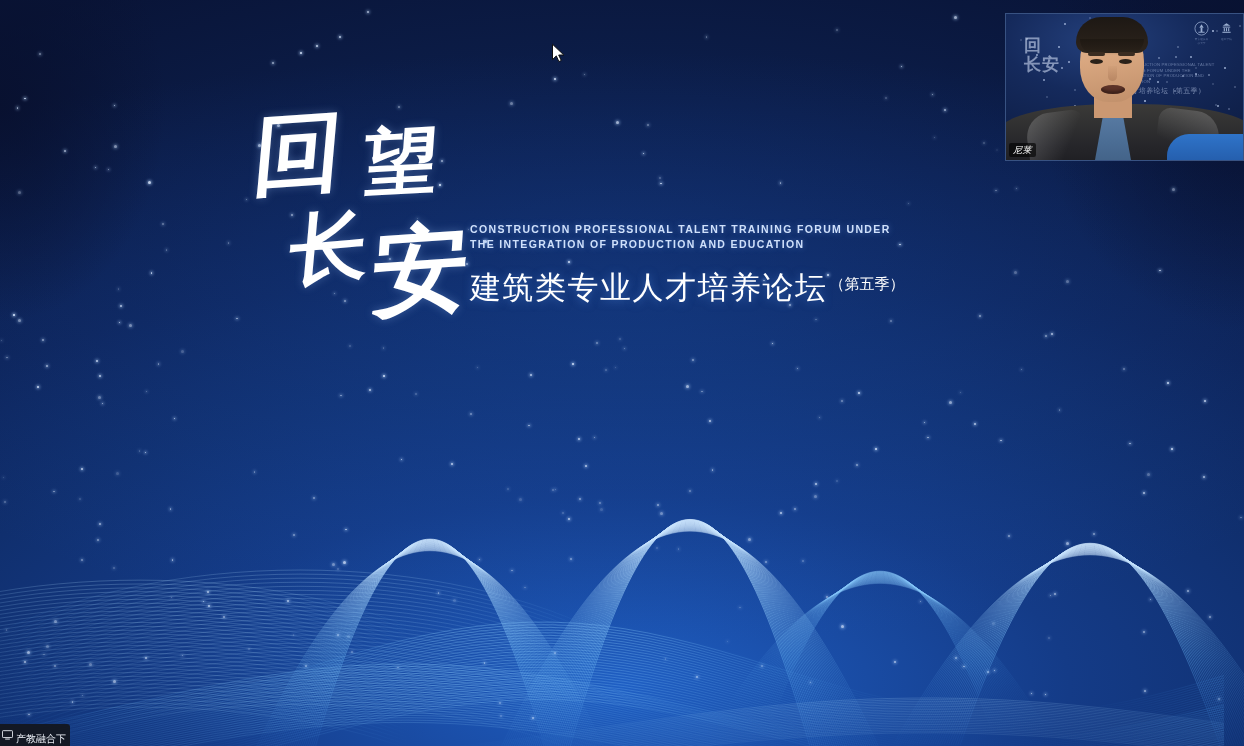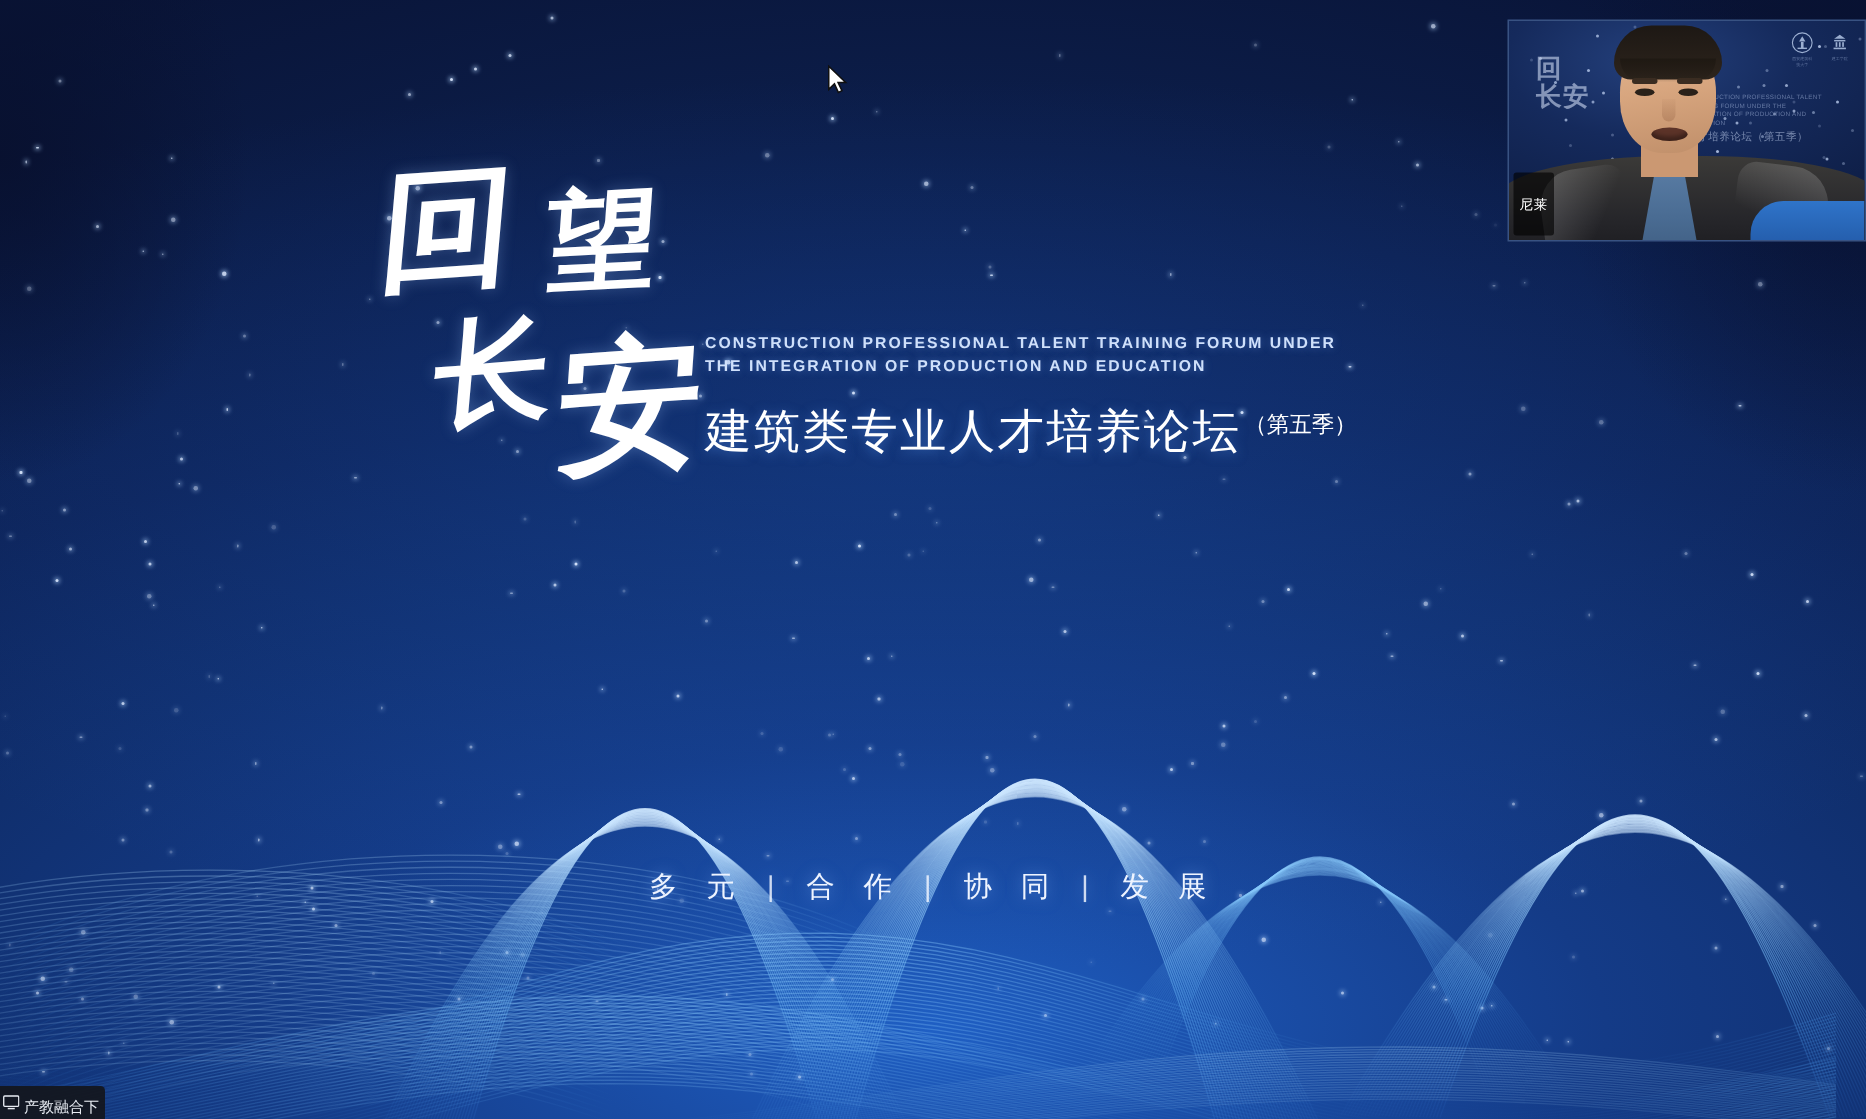--- a/index.html
+++ b/index.html
@@ -172,21 +172,21 @@
     clip-path:polygon(34% 0,66% 0,88% 100%,12% 100%);
   }
   .p-chair{
     position:absolute;right:0;bottom:0;width:76px;height:26px;
     background:linear-gradient(180deg,#2f74c9 0%,#255fae 100%);
     border-radius:22px 0 0 0;
   }
   .vt-name{
     position:absolute;left:3px;bottom:3px;
     background:rgba(0,0,0,.62);color:#fff;font-size:9px;line-height:12px;
-    padding:15px 4px;border-radius:2px;letter-spacing:.5px;
+    padding:1px 4px;border-radius:2px;letter-spacing:.5px;font-style:italic;
   }
 
   
   .toolbar-clip{
     position:absolute;left:0;bottom:0;height:22px;
     background:rgba(20,22,28,.92);
     display:flex;align-items:center;gap:3px;
     padding:0 4px 0 2px;border-top-right-radius:3px;
     overflow:hidden;
   }
@@ -774,29 +774,20 @@
 
   <div class="titleblock">
     <div class="eyebrow">CONSTRUCTION PROFESSIONAL TALENT TRAINING FORUM UNDER</div>
     <div class="eyebrow">THE INTEGRATION OF PRODUCTION AND EDUCATION</div>
     <div class="cn-line2">
       <span class="main">建筑类专业人才培养论坛</span>
       <span class="season">（第五季）</span>
     </div>
   </div>
 
-  <div class="slogan">
-    <span>多 元</span>
-    <span class="sep">|</span>
-    <span>合 作</span>
-    <span class="sep">|</span>
-    <span>协 同</span>
-    <span class="sep">|</span>
-    <span>发 展</span>
-  </div>
 
   <div class="video-tile">
     <div class="vt-bg"></div>
     <div class="vt-stars" id="vt-starfield">
         <i style="left:128.4px;top:71.8px;opacity:0.70"></i>
         <i style="left:102.7px;top:21.7px;opacity:0.56"></i>
         <i style="left:62.0px;top:46.6px;opacity:0.67"></i>
         <i style="left:52.4px;top:32.4px;opacity:0.70"></i>
         <i style="left:151.8px;top:42.5px;opacity:0.45"></i>
         <i style="left:160.3px;top:67.3px;opacity:0.27"></i>

